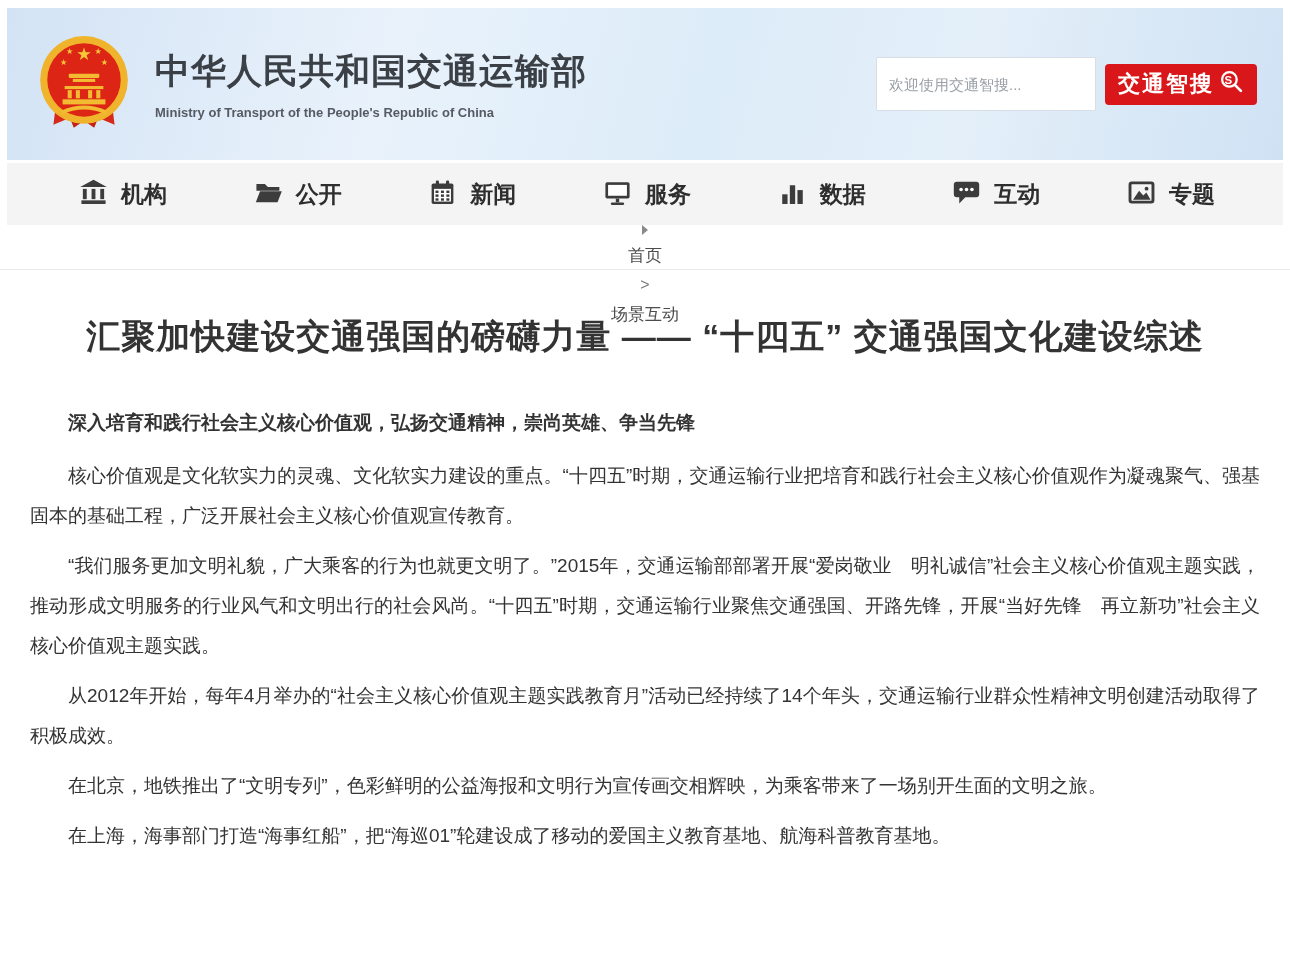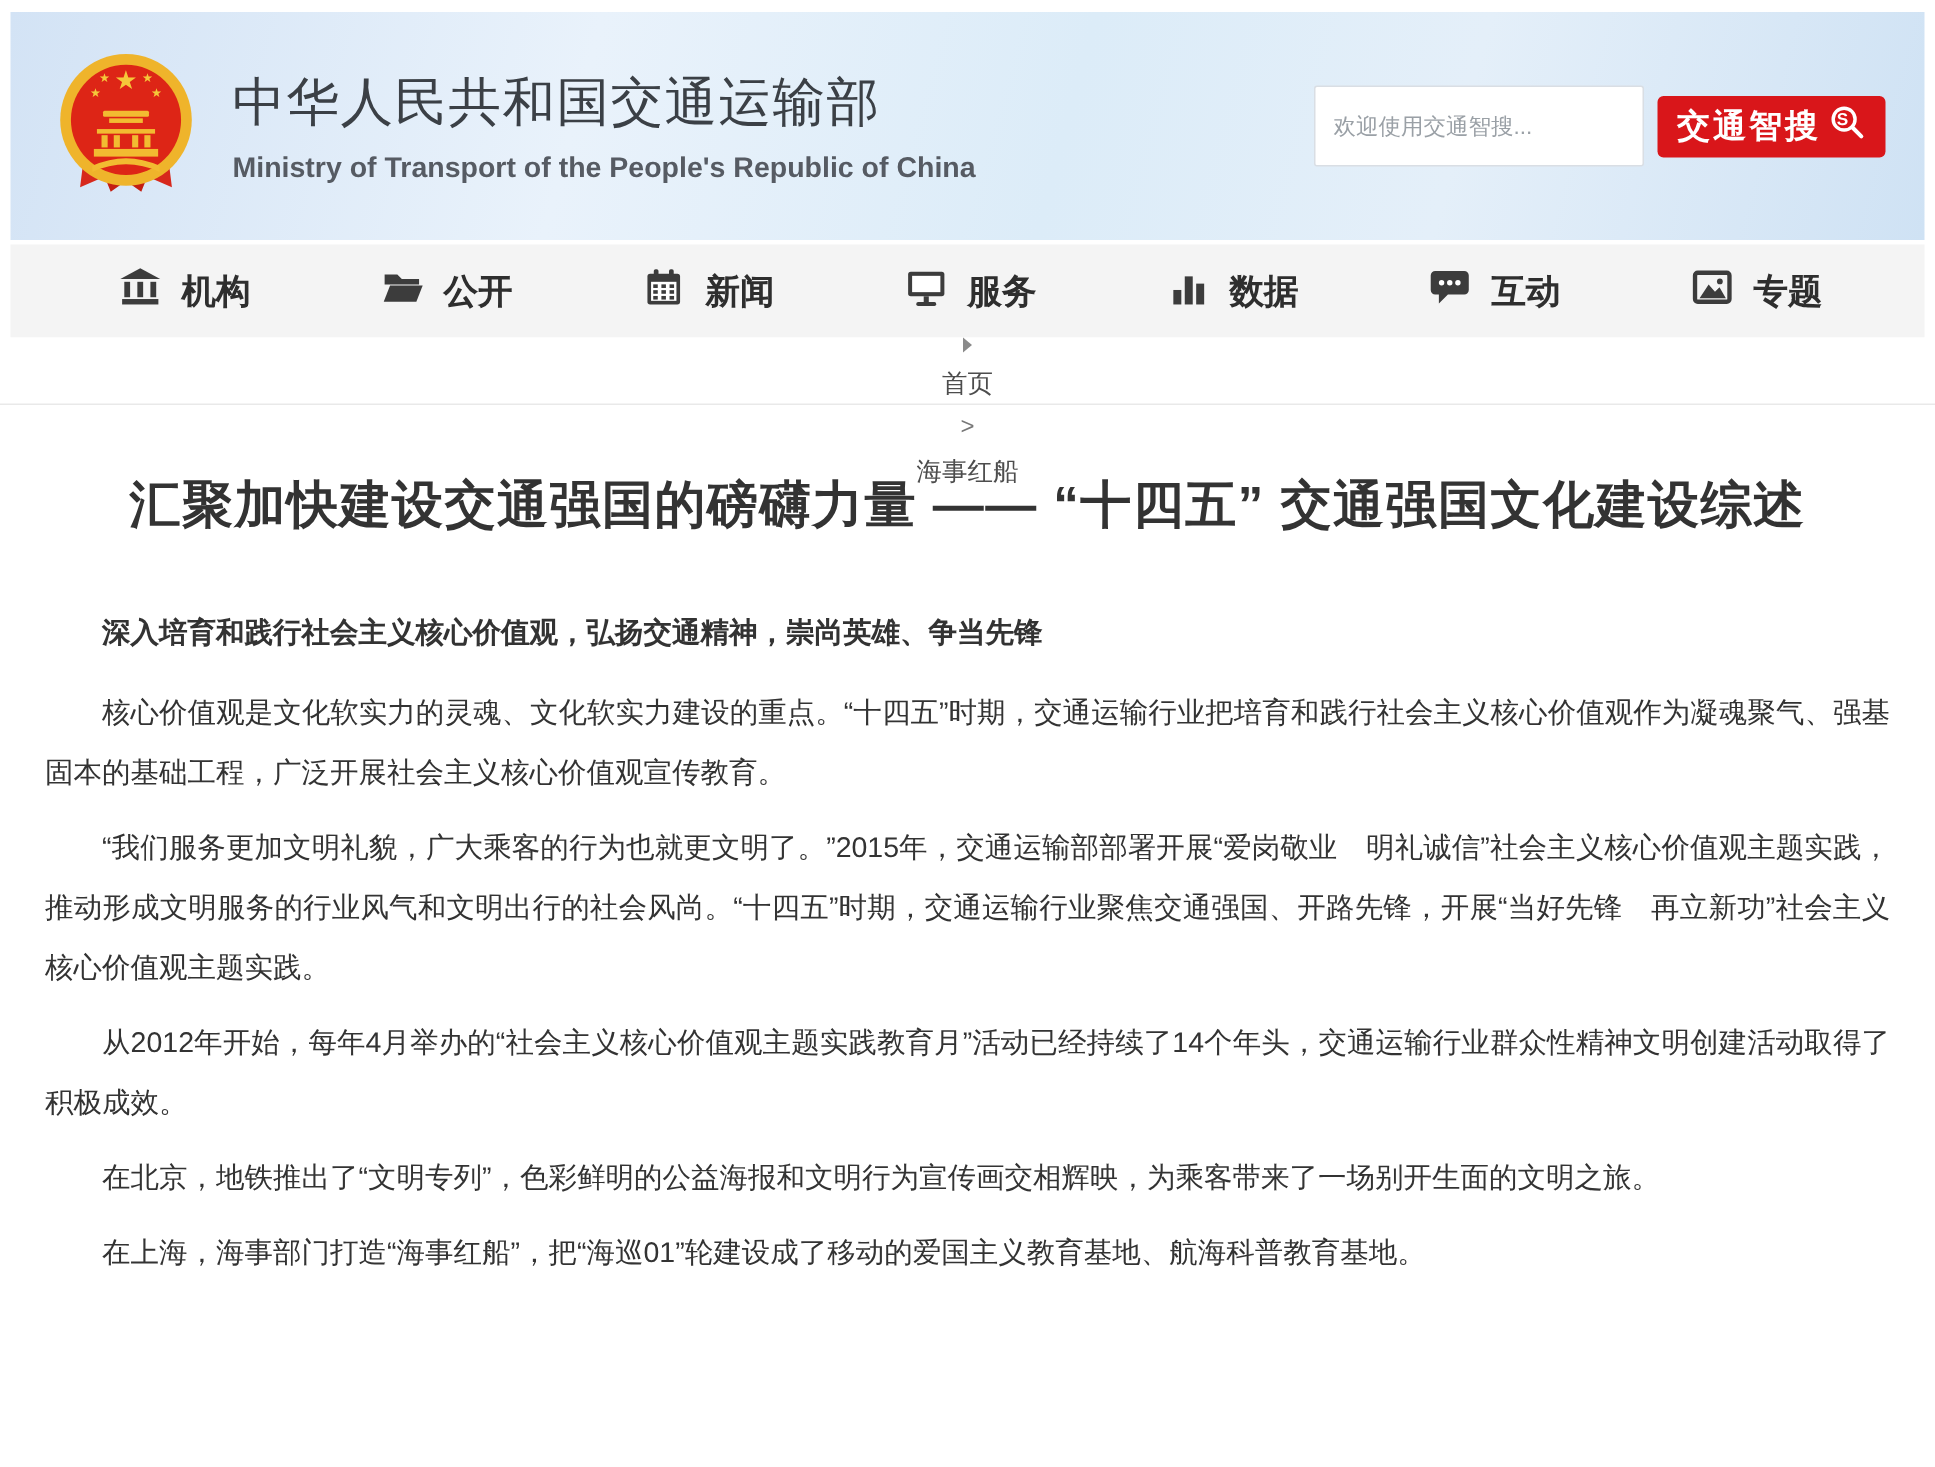--- a/index.html
+++ b/index.html
@@ -11,22 +11,22 @@
   }
 
   
   .banner {
     margin:8px 7px 0 7px; height:152px;
     background:linear-gradient(105deg,#d3e3f5 0%, #e9f2fb 30%, #dcecf8 55%, #e4eff9 75%, #cfe2f4 100%);
     display:flex; align-items:center; padding:0 26px;
   }
   .emblem { width:102px; height:104px; flex:0 0 auto; }
   .site-titles { margin-left:20px; }
-  .site-title { font-size:35px; font-weight:normal; color:#3b4046; letter-spacing:1px; }
-  .site-subtitle { font-size:19px; color:#565b63; margin-top:10px; font-weight:bold; }
+  .site-title { font-size:35px; font-weight:bold; color:#3b4046; letter-spacing:1px; }
+  .site-subtitle { font-size:13px; color:#565b63; margin-top:10px; font-weight:bold; }
   .search-area { margin-left:auto; display:flex; align-items:center; gap:9px; }
   .search-input {
     width:220px; height:54px; border:1px solid #d9dee4; border-radius:2px;
     background:#fff; padding:0 12px; font-size:15px; color:#666;
     font-family:"Liberation Sans", sans-serif;
   }
   .search-input::placeholder { color:#9aa0a6; }
   .search-btn {
     height:41px; border:none; border-radius:4px; background:#d9161a; color:#fff;
     font-size:22px; font-weight:bold; letter-spacing:2px; padding:0 13px;
@@ -208,21 +208,21 @@
       </svg>
     </span>
     <span class="nav-label">专题</span>
   </div>
 </div>
 
 <div class="breadcrumb">
   <span class="crumb-arrow"></span>
   <span class="crumb">首页</span>
   <span class="crumb-sep">&gt;</span>
-  <span class="crumb-current">海事红船</span>
+  <span class="crumb-current">场景互动</span>
 </div>
 
 <div class="article">
   <h1 class="article-title">汇聚加快建设交通强国的磅礴力量 —— “十四五” 交通强国文化建设综述</h1>
 
   <p class="lead">深入培育和践行社会主义核心价值观，弘扬交通精神，崇尚英雄、争当先锋</p>
 
   <p class="para">核心价值观是文化软实力的灵魂、文化软实力建设的重点。“十四五”时期，交通运输行业把培育和践行社会主义核心价值观作为凝魂聚气、强基固本的基础工程，广泛开展社会主义核心价值观宣传教育。</p>
   <p class="para">“我们服务更加文明礼貌，广大乘客的行为也就更文明了。”2015年，交通运输部部署开展“爱岗敬业　明礼诚信”社会主义核心价值观主题实践，推动形成文明服务的行业风气和文明出行的社会风尚。“十四五”时期，交通运输行业聚焦交通强国、开路先锋，开展“当好先锋　再立新功”社会主义核心价值观主题实践。</p>
   <p class="para">从2012年开始，每年4月举办的“社会主义核心价值观主题实践教育月”活动已经持续了14个年头，交通运输行业群众性精神文明创建活动取得了积极成效。</p>

